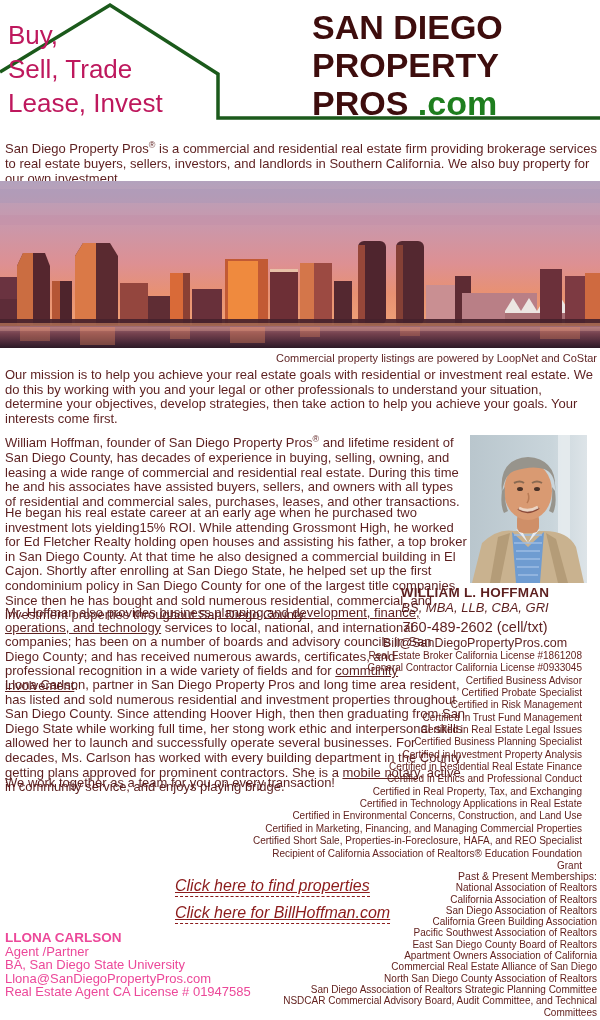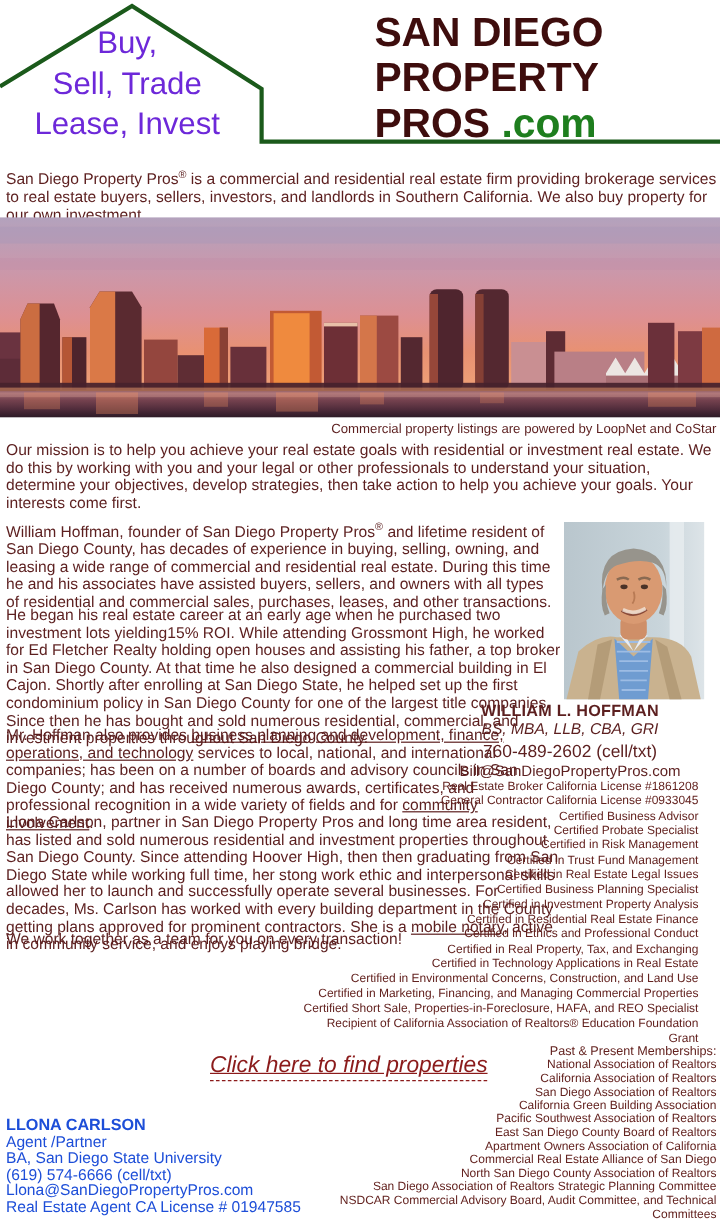--- a/index.html
+++ b/index.html
@@ -1,21 +1,21 @@
 <!DOCTYPE html>
 <html><head>
 <meta charset="utf-8">
 <style>
   html,body{margin:0;padding:0;background:#fff;}
   .page{position:relative;width:600px;height:1020px;background:#ffffff;overflow:hidden;
         font-family:"Liberation Sans", sans-serif;color:#5c1f1f;}
   
   .house-svg{position:absolute;left:0;top:0;}
-  .house-tagline{position:absolute;left:8px;top:18px;width:196px;text-align:center;
-        font-size:26px;line-height:34px;color:#6d28d9;}
+  .house-tagline{position:absolute;left:8px;top:18px;width:196px;
+        font-size:26px;line-height:34px;color:#be185d;}
   .site-title{position:absolute;left:312px;top:8px;font-weight:bold;font-size:34px;
         line-height:38px;color:#3e0d0d;letter-spacing:0px;white-space:nowrap;}
   .dotcom{color:#1e7e1e;}
   
   .para{position:absolute;left:5px;font-size:13px;line-height:14.6px;color:#5c1f1f;}
   .intro{top:138px;width:592px;}
   .mission{top:368px;width:592px;}
   .bio1{top:432px;width:462px;}
   .bio2{top:506px;width:462px;}
   .bio3{top:606px;width:446px;}
@@ -32,26 +32,26 @@
   .agent-name{font-size:13.5px;font-weight:bold;letter-spacing:0.2px;}
   .agent-degrees{font-size:13px;font-style:italic;}
   .agent-phone{font-size:14.5px;margin-top:4px;}
   .agent-email{font-size:12.5px;margin-top:1px;cursor:pointer;}
   .credentials{position:absolute;right:18px;top:650px;width:330px;text-align:right;
         font-size:10px;line-height:12.35px;color:#63221f;}
   .memberships{position:absolute;right:3px;top:871px;width:340px;text-align:right;
         font-size:10px;line-height:11.3px;color:#63221f;}
   .memberships .heading{font-size:10.5px;}
   
-  .links{position:absolute;left:175px;top:877px;font-size:19px;font-style:italic;}
+  .links{position:absolute;left:175px;top:877px;font-size:16px;font-style:italic;}
   .big-link{display:block;color:#8b1b1b;text-decoration:underline;
         border-bottom:1px dashed #8b1b1b;padding-bottom:1px;margin-bottom:7px;
         width:fit-content;cursor:pointer;}
   
-  .llona{position:absolute;left:5px;top:931px;font-size:13px;line-height:13.6px;color:#1d4ed8;}
+  .llona{position:absolute;left:5px;top:931px;font-size:13px;line-height:13.6px;color:#ec4899;}
   .llona .lname{font-size:13.5px;font-weight:bold;}
 </style>
 </head>
 <body>
 
 <div class="page">
 
   <svg class="house-svg" width="600" height="124" viewBox="0 0 600 124">
     <polyline points="0,72 110,5 218,74 218,118 600,118" fill="none" stroke="#1b5a1b" stroke-width="3.5"></polyline>
   </svg>
@@ -211,27 +211,27 @@
       <div class="cred-line">Certified in Real Property, Tax, and Exchanging</div>
       <div class="cred-line">Certified in Technology Applications in Real Estate</div>
       <div class="cred-line">Certified in Environmental Concerns, Construction, and Land Use</div>
       <div class="cred-line">Certified in Marketing, Financing, and Managing Commercial Properties</div>
       <div class="cred-line">Certified Short Sale, Properties-in-Foreclosure, HAFA, and REO Specialist</div>
       <div class="cred-line">Recipient of California Association of Realtors® Education Foundation Grant</div>
     </div>
 
   <div class="links">
     <span class="big-link">Click here to find properties</span>
+    <span class="big-link">Click here for BillHoffman.com</span>
   </div>
 
   <div class="llona">
     <div class="lname">LLONA CARLSON</div>
     <div>Agent /Partner</div>
     <div>BA, San Diego State University</div>
-    <div>(619) 574-6666 (cell/txt)</div>
     <div>Llona@SanDiegoPropertyPros.com</div>
     <div>Real Estate Agent CA License # 01947585</div>
   </div>
 
   <div class="memberships">
     <div class="heading">Past &amp; Present Memberships:</div>
     <div>
         <div class="member-line">National Association of Realtors</div>
         <div class="member-line">California Association of Realtors</div>
         <div class="member-line">San Diego Association of Realtors</div>

